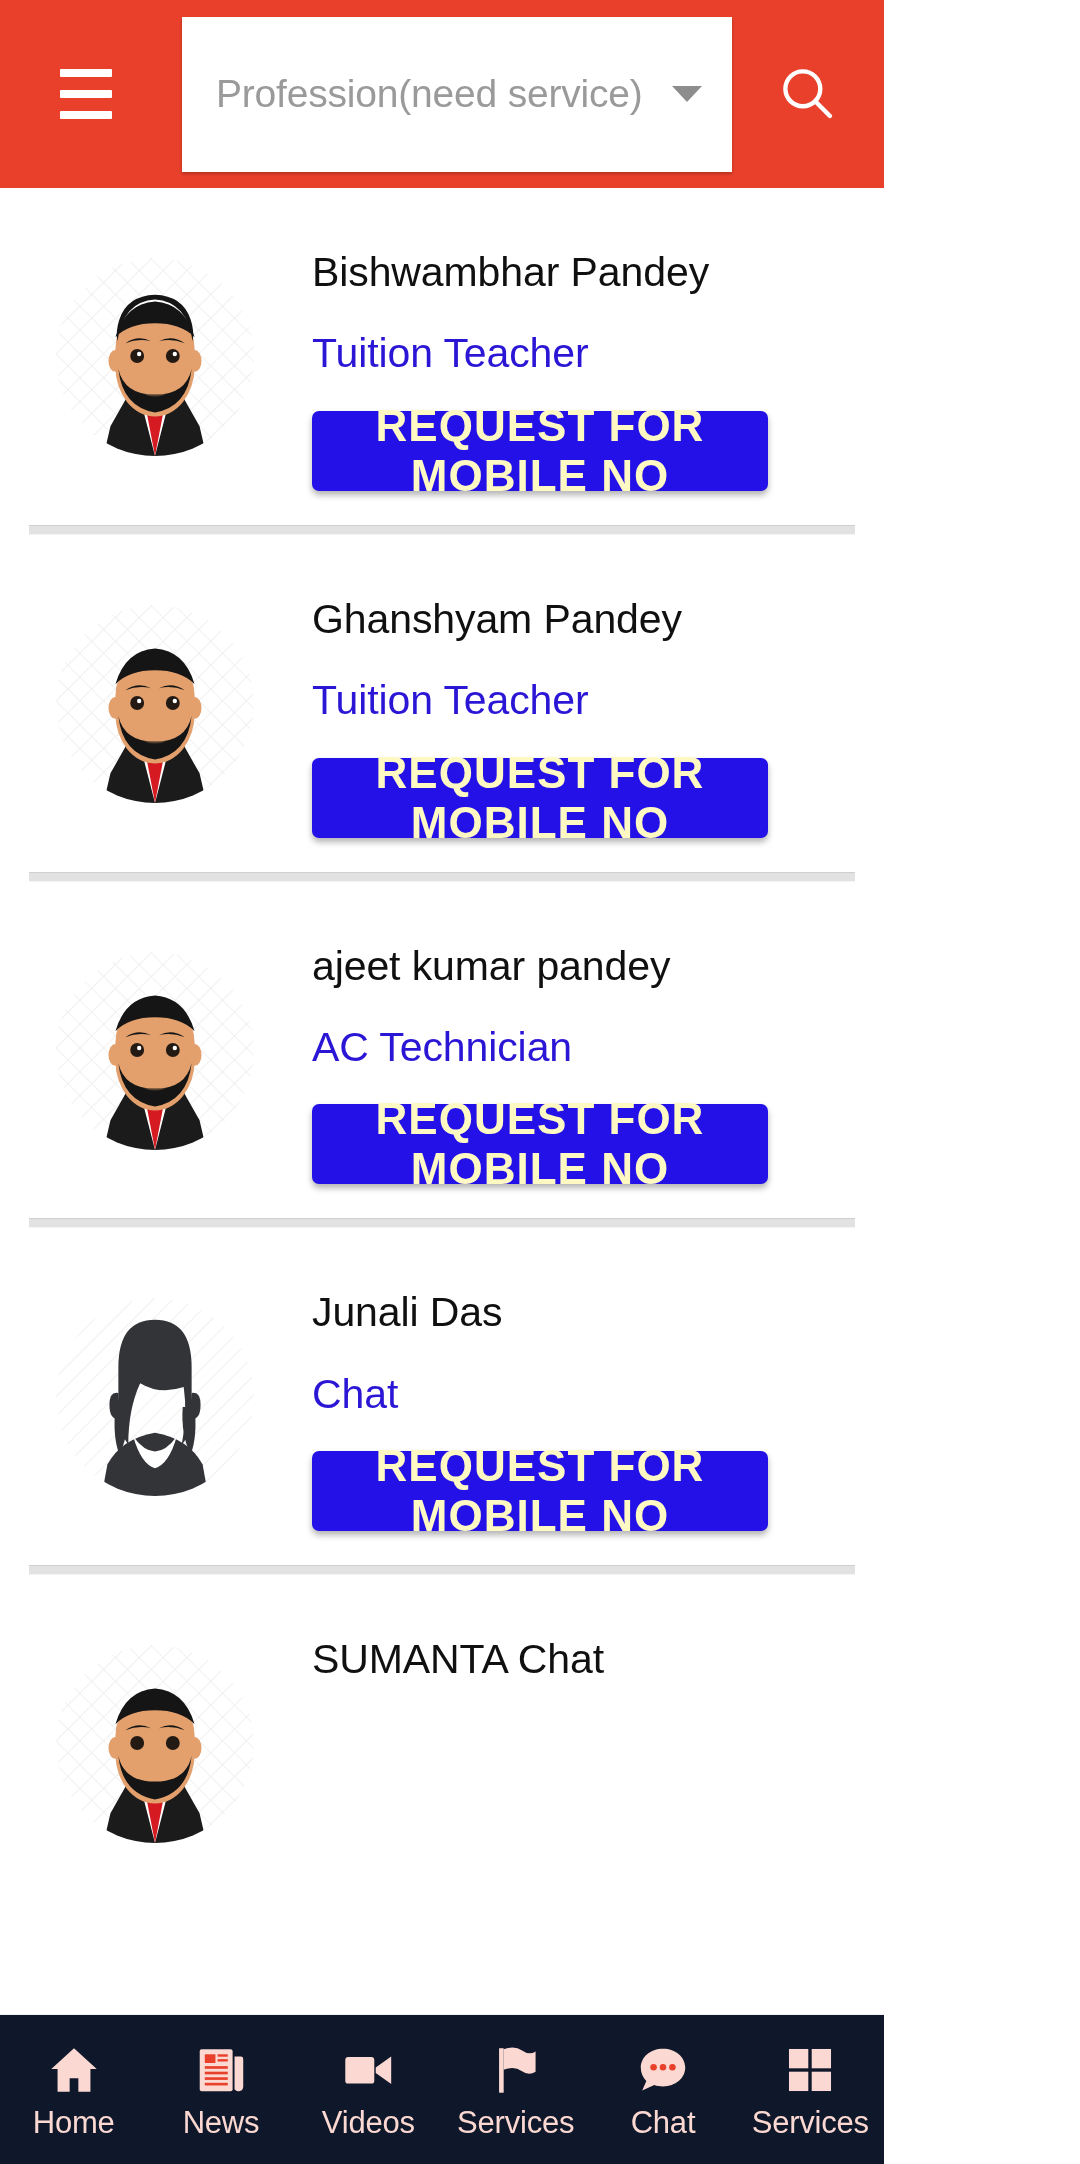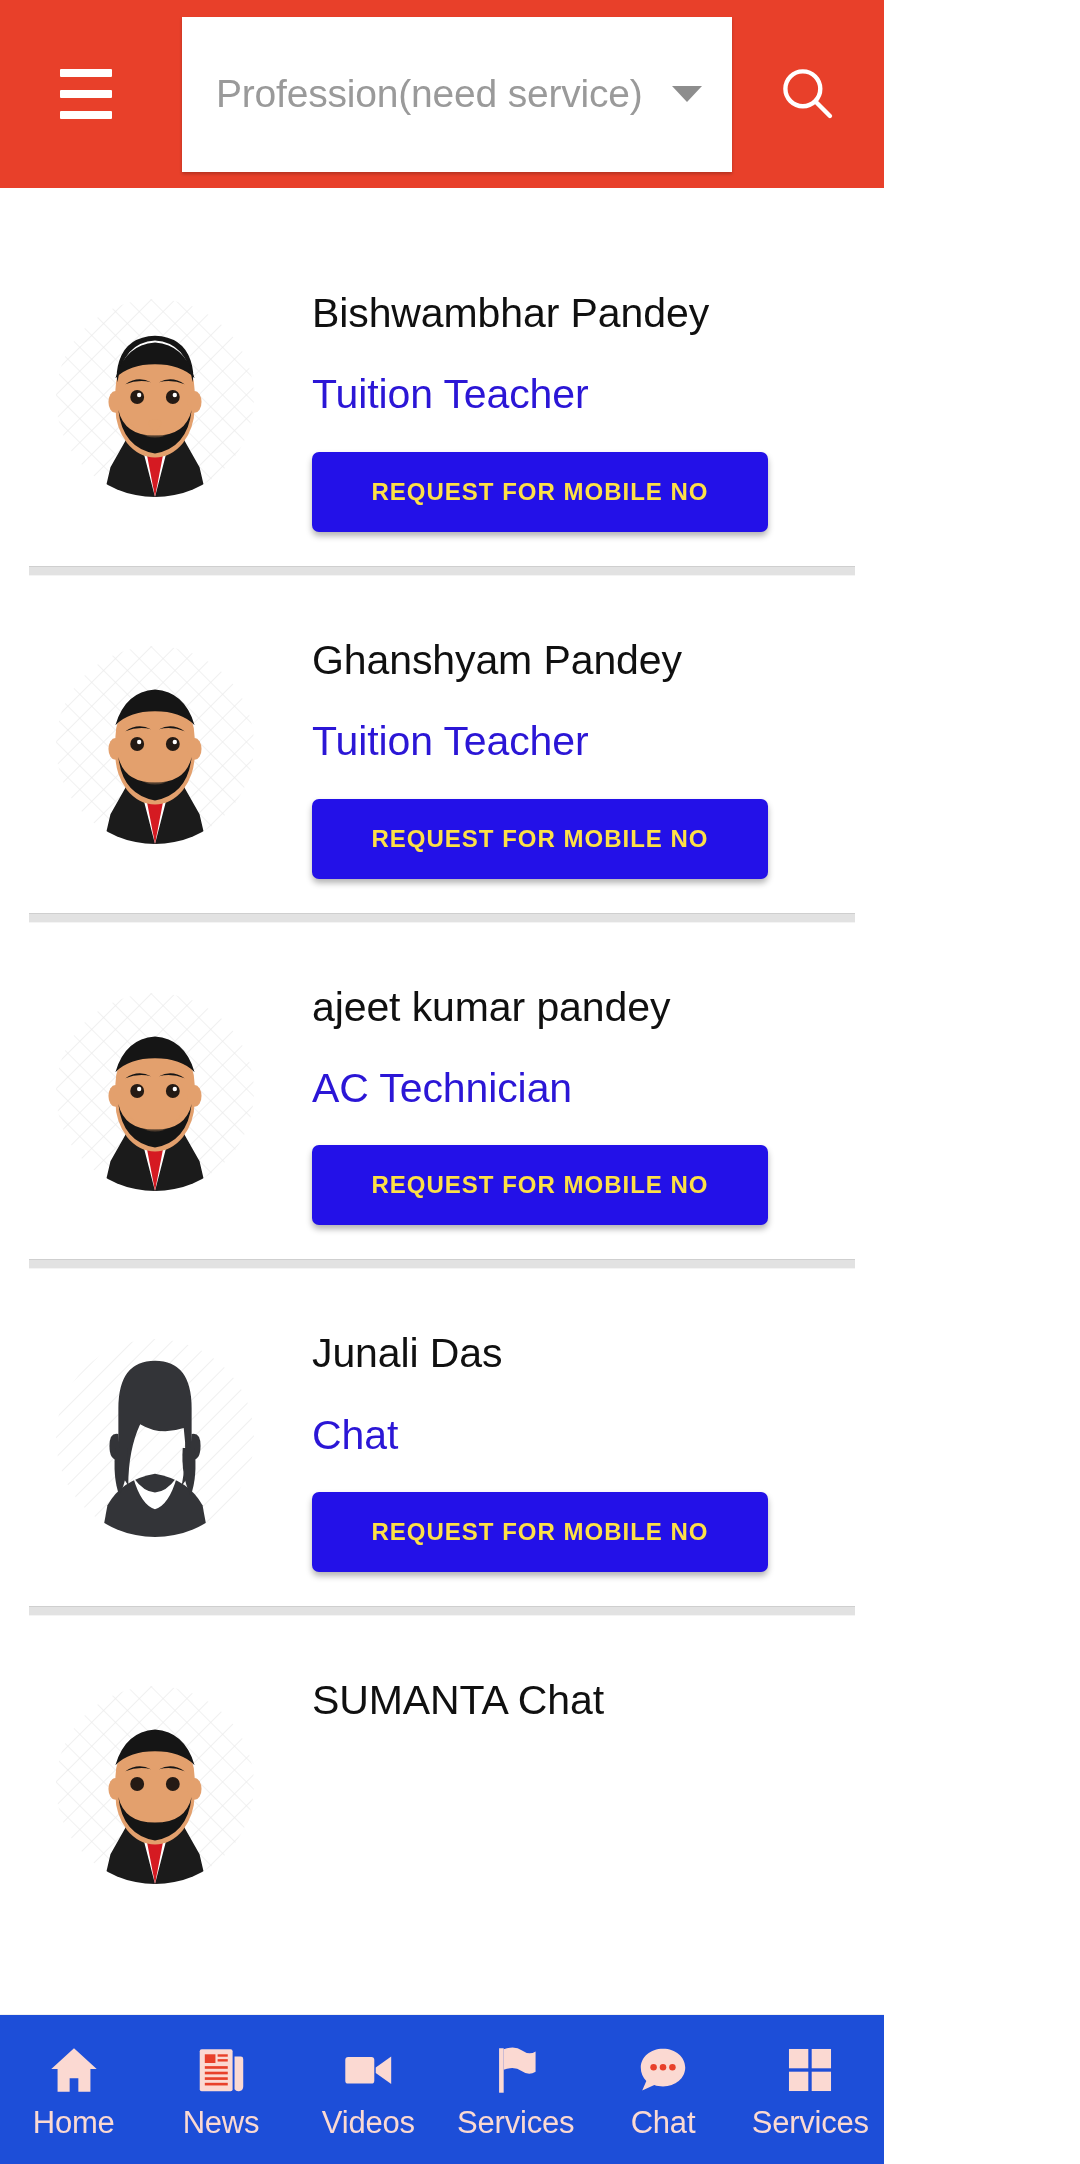--- a/index.html
+++ b/index.html
@@ -6,21 +6,21 @@
   html, body {
     width:1080px; height:2164px;
     font-family:"Liberation Sans", sans-serif;
     background:#ffffff;
     overflow:hidden;
   }
   .screen {
     position:relative;
     width:884px; height:2164px;
     background:#ffffff;
-    display:flex; flex-direction:column;gap:41px;
+    display:flex; flex-direction:column;
   }
 
   
   .appbar {
     flex:0 0 auto;
     height:188px;
     background:#E8402A;
     display:flex; align-items:center;
     padding:0 28px 0 46px;
     position:relative;
@@ -127,36 +127,36 @@
     letter-spacing:-0.1px;
   }
   .req-btn {
     margin-top:33px;
     width:100%;
     max-width:680px;
     height:80px;
     background:#2311E8;
     border:none;
     border-radius:7px;
-    color:#fde047;
-    font-size:24px;
+    color:#fef9c3;
+    font-size:44px;
     font-weight:700;
     letter-spacing:1.0px;
     font-family:"Liberation Sans", sans-serif;
     display:flex; align-items:center; justify-content:center;
     box-shadow:0 4px 6px rgba(0,0,0,0.30);
     cursor:pointer;
   }
 
   
   .bottomnav {
     position:absolute;
     left:0; right:0; bottom:0;
     height:149px;
-    background:#1d4ed8;
+    background:#0f172a;
     display:flex;
     align-items:center;
     z-index:6;
     box-shadow:0 -1px 0 rgba(0,0,0,0.06);
   }
   .navitem {
     flex:1 1 0;
     height:100%;
     display:flex; flex-direction:column;
     align-items:center; justify-content:center;

